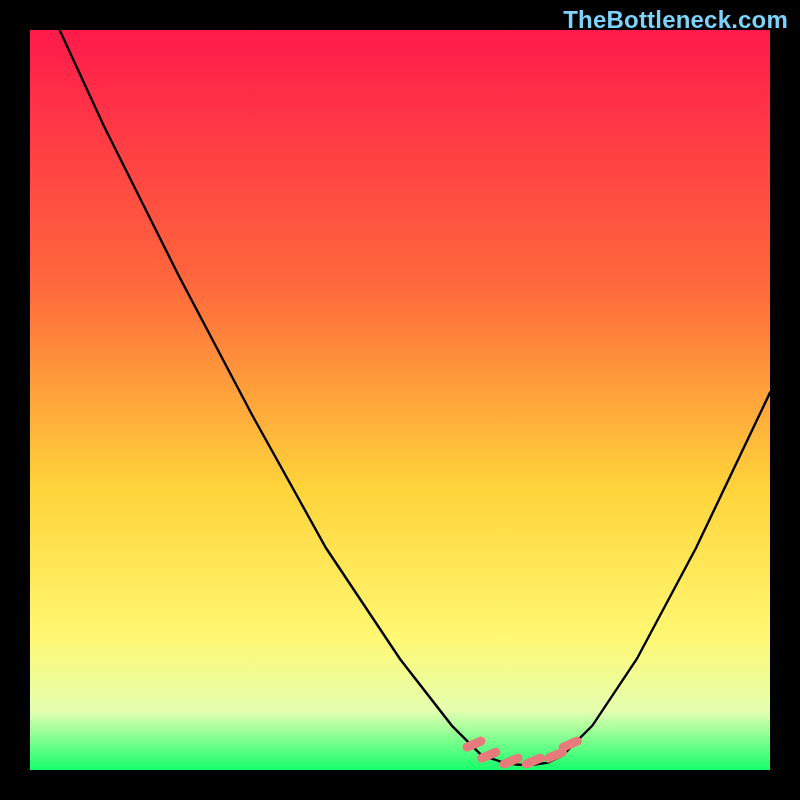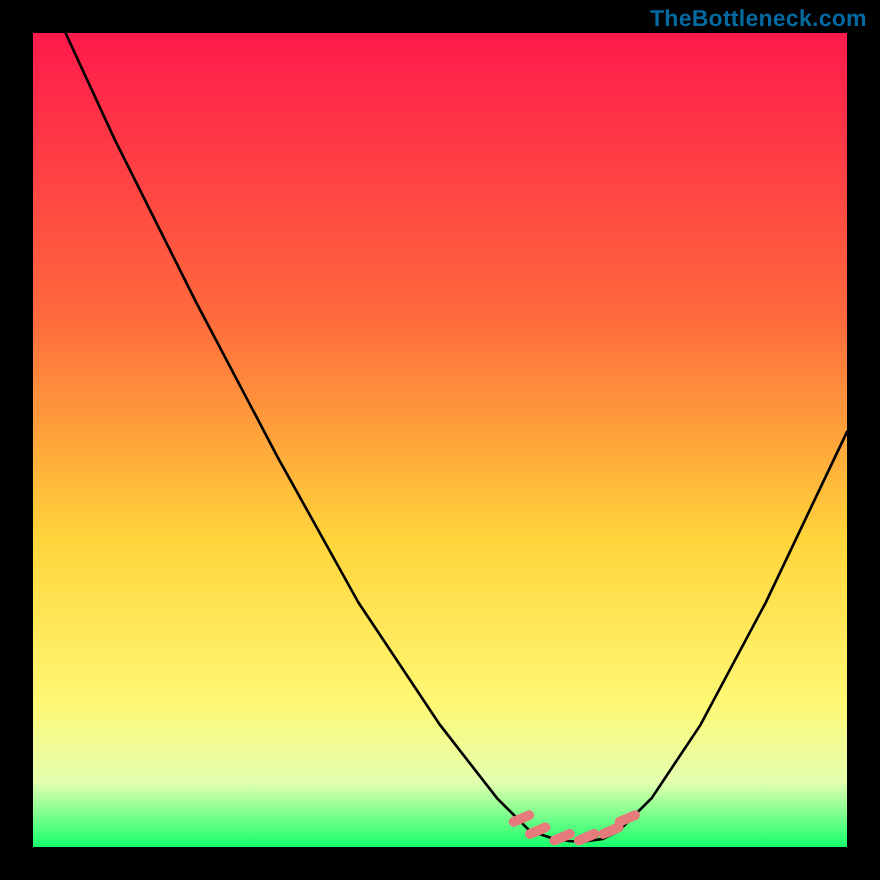--- a/index.html
+++ b/index.html
@@ -23,22 +23,22 @@
     position: absolute;
     left: 0;
     top: 0;
     width: 740px;
     height: 740px;
   }
   .watermark {
     position: absolute;
     top: 6px;
     right: 12px;
-    color: #0369a1;
-    font-size: 21px;
+    color: #7dd3fc;
+    font-size: 24px;
     font-weight: 600;
     letter-spacing: 0.2px;
     font-family: Arial, Helvetica, sans-serif;
   }
 </style>
 </head>
 <body>
 
 <div class="frame">
   <svg class="plot" viewBox="0 0 740 740" preserveAspectRatio="none">

